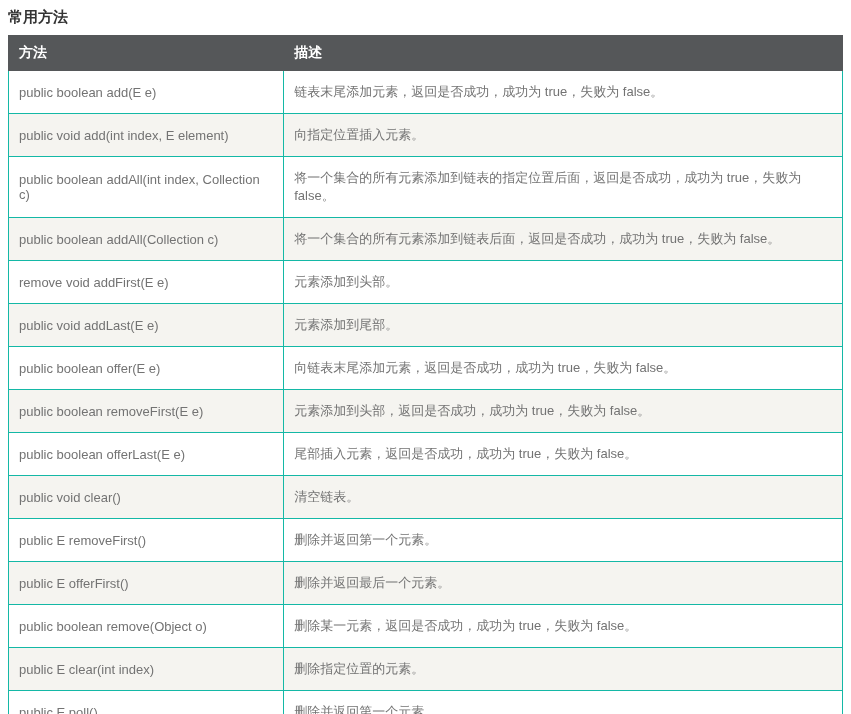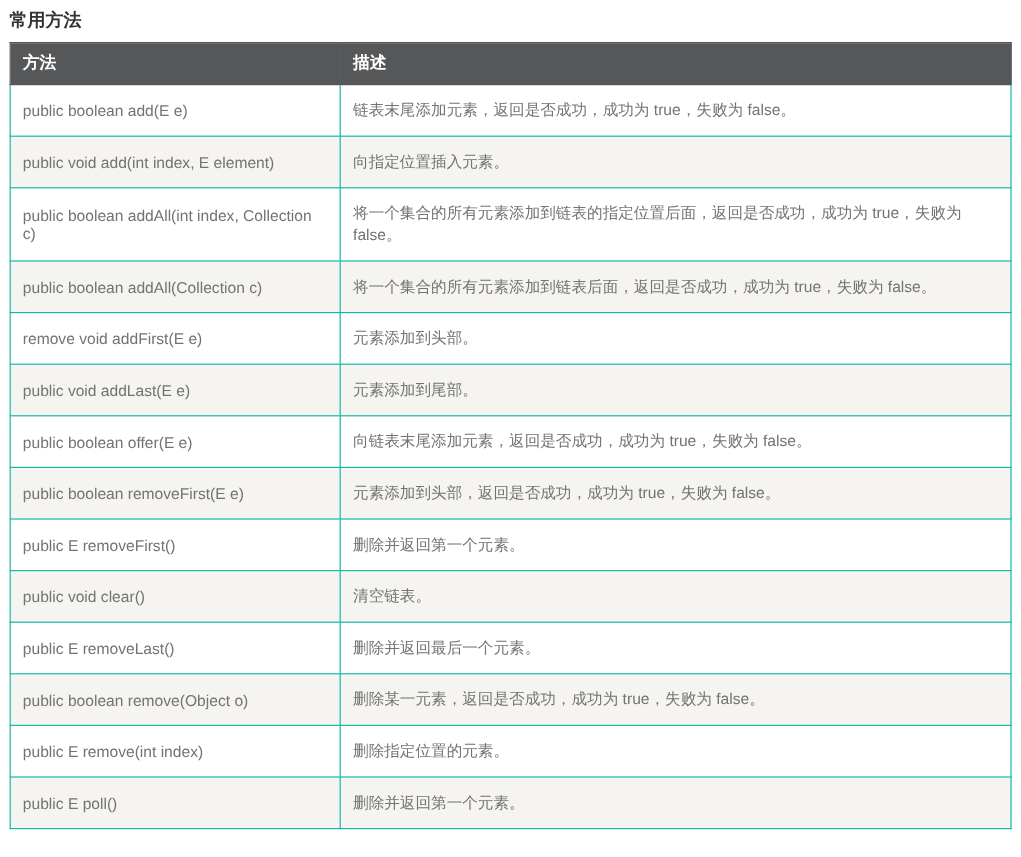--- a/index.html
+++ b/index.html
@@ -96,37 +96,41 @@
       </tr>
       <tr>
         <td class="col-method">public boolean offer(E e)</td>
         <td class="col-desc">向链表末尾添加元素，返回是否成功，成功为 true，失败为 false。</td>
       </tr>
       <tr>
         <td class="col-method">public boolean removeFirst(E e)</td>
         <td class="col-desc">元素添加到头部，返回是否成功，成功为 true，失败为 false。</td>
       </tr>
       <tr>
-        <td class="col-method">public E removeFirst()</td>
-        <td class="col-desc">删除并返回第一个元素。</td>
+        <td class="col-method">public boolean offerLast(E e)</td>
+        <td class="col-desc">尾部插入元素，返回是否成功，成功为 true，失败为 false。</td>
       </tr>
       <tr>
         <td class="col-method">public void clear()</td>
         <td class="col-desc">清空链表。</td>
       </tr>
       <tr>
-        <td class="col-method">public E removeLast()</td>
+        <td class="col-method">public E removeFirst()</td>
+        <td class="col-desc">删除并返回第一个元素。</td>
+      </tr>
+      <tr>
+        <td class="col-method">public E offerFirst()</td>
         <td class="col-desc">删除并返回最后一个元素。</td>
       </tr>
       <tr>
         <td class="col-method">public boolean remove(Object o)</td>
         <td class="col-desc">删除某一元素，返回是否成功，成功为 true，失败为 false。</td>
       </tr>
       <tr>
-        <td class="col-method">public E remove(int index)</td>
+        <td class="col-method">public E clear(int index)</td>
         <td class="col-desc">删除指定位置的元素。</td>
       </tr>
       <tr>
         <td class="col-method">public E poll()</td>
         <td class="col-desc">删除并返回第一个元素。</td>
       </tr>
     </tbody>
 </table>
 
 </body></html>

